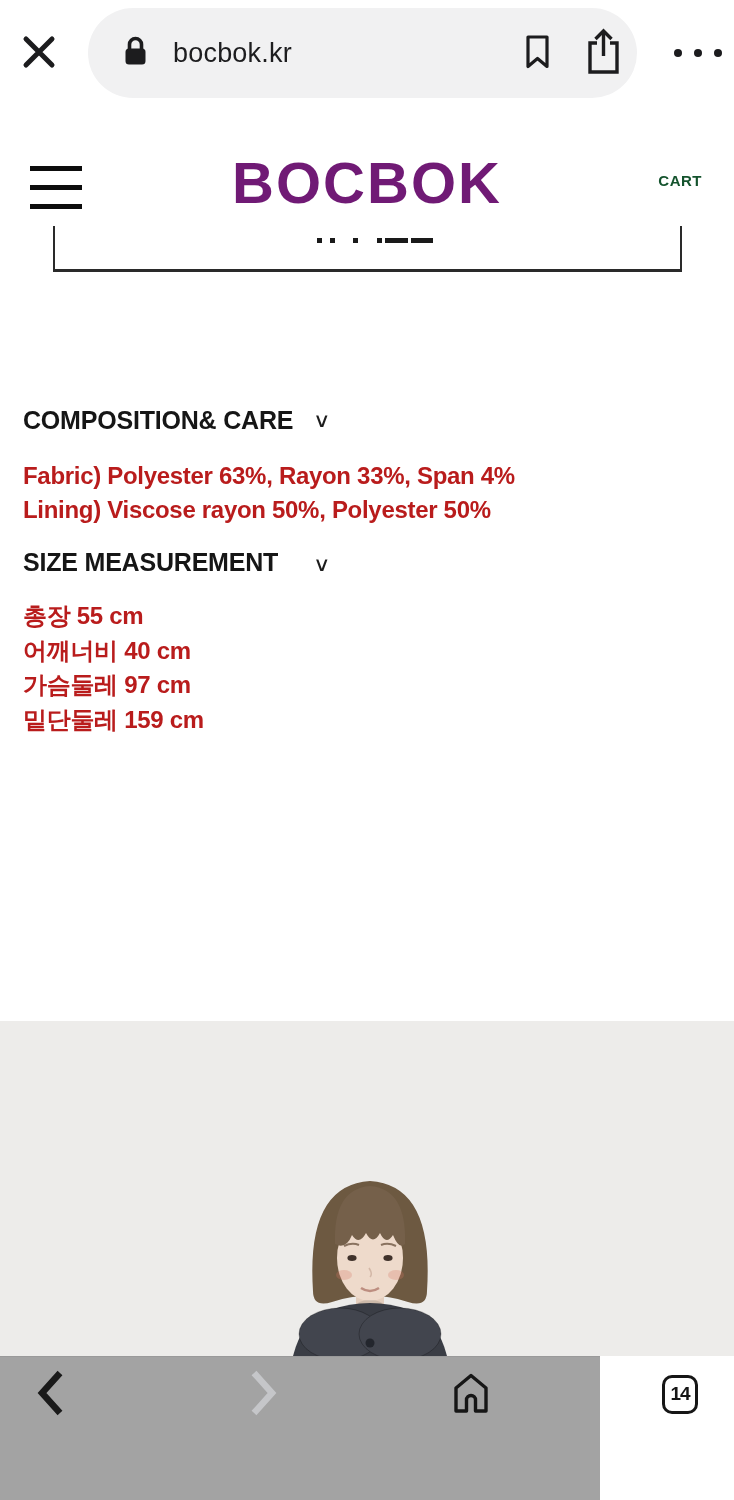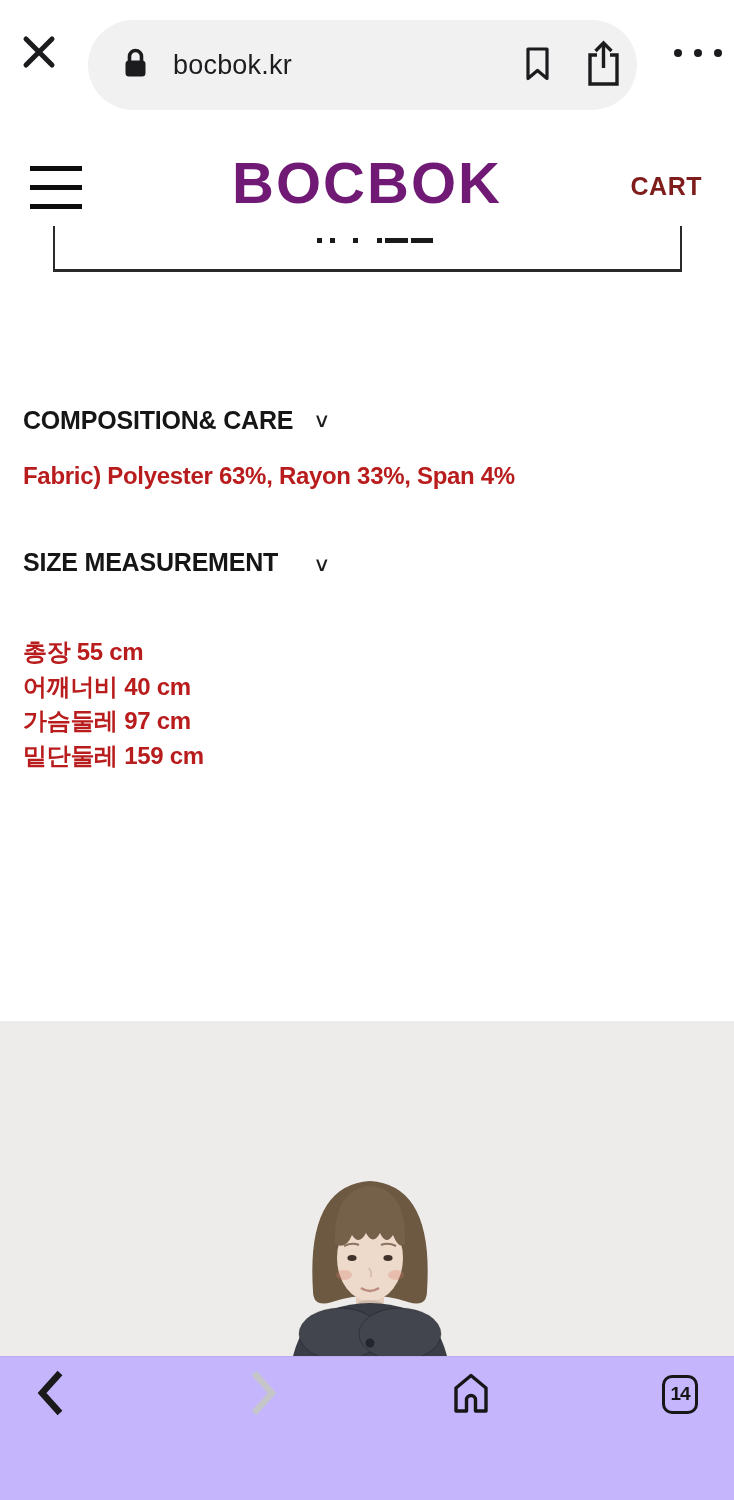--- a/index.html
+++ b/index.html
@@ -26,21 +26,21 @@
   }
   .close-btn {
     position: absolute;
     left: 20px; top: 34px;
     width: 38px; height: 38px;
     background: none; border: none; cursor: pointer;
     display: flex; align-items: center; justify-content: center;
   }
   .url-pill {
     position: absolute;
-    left: 88px; top: 20px;
+    left: 88px; top: 8px;
     width: 549px; height: 90px;
     background: #f1f1f2;
     border-radius: 45px;
     display: flex;
     align-items: center;
     padding: 0 15px 0 35px;
   }
   .url-text {
     margin-left: 25px;
     font-size: 27px;
@@ -82,24 +82,24 @@
     text-align: center;
     font-size: 58px;
     font-weight: 700;
     letter-spacing: 2px;
     color: #701a75;
     line-height: 1;
   }
   .cart-link {
     position: absolute;
     right: 32px; top: 42px;
-    font-size: 25px;
+    font-size: 15px;
     font-weight: 700;
     letter-spacing: 0.5px;
-    color: #7f1d1d;
+    color: #14532d;
     text-decoration: none;
     cursor: pointer;
   }
 
   
   .cutbox {
     position: absolute;
     top: 226px; left: 53px;
     width: 629px; height: 46px;
     border-left: 2px solid #2a2a2a;
@@ -136,21 +136,21 @@
   .text-block {
     position: absolute;
     left: 23px;
     font-size: 24px;
     font-weight: 700;
     letter-spacing: -0.3px;
     line-height: 34px;
     color: #b91c1c;
     white-space: nowrap;
   }
-  .text-block.kr { line-height: 34.5px; margin-top: 36px; }
+  .text-block.kr { line-height: 34.5px; }
   #comp-heading { top: 406px; text-align: right; }
   #comp-chevron { top: 406px; }
   #comp-lines   { top: 459px; }
   #size-heading { top: 548px; }
   #size-chevron { top: 550px; }
   #measurements { top: 599px; }
   #model-block  { top: 804px; }
 
   
   .photo {
@@ -158,22 +158,22 @@
     top: 1021px; left: 0;
     width: 734px; height: 335px;
     background: #edecea;
   }
   .photo svg { display: block; }
 
   
   .bottom-nav {
     position: absolute;
     top: 1356px; left: 0;
-    width: 734px; height: 144px;
-    background: #c4b5fd;
+    width: 600px; height: 144px;
+    background: #a3a3a3;
     border-top: 1px solid rgba(0,0,0,0.05);
     padding-left: 12px;
   }
   .nav-btn {
     position: absolute;
     background: none; border: none; cursor: pointer;
     display: flex; align-items: center; justify-content: center;
   }
   .nav-back    { left: 28px;  top: 10px; width: 46px; height: 54px; }
   .nav-forward { left: 240px; top: 10px; width: 46px; height: 54px; }
@@ -256,20 +256,21 @@
         <span class="m5"></span>
         <span class="m6"></span>
     </div>
   </div>
 
   <div class="section-heading" id="comp-heading">COMPOSITION&amp; CARE</div>
   <div class="heading-chevron" id="comp-chevron">∨</div>
 
   <div class="text-block" id="comp-lines">
     <div>Fabric) Polyester 63%, Rayon 33%, Span 4%</div>
+    <div>Lining) Viscose rayon 50%, Polyester 50%</div>
   </div>
 
   <div class="section-heading" id="size-heading">SIZE MEASUREMENT</div>
   <div class="heading-chevron" id="size-chevron">∨</div>
 
   <div class="text-block kr" id="measurements">
     <div>총장 55 cm</div>
     <div>어깨너비 40 cm</div>
     <div>가슴둘레 97 cm</div>
     <div>밑단둘레 159 cm</div>

